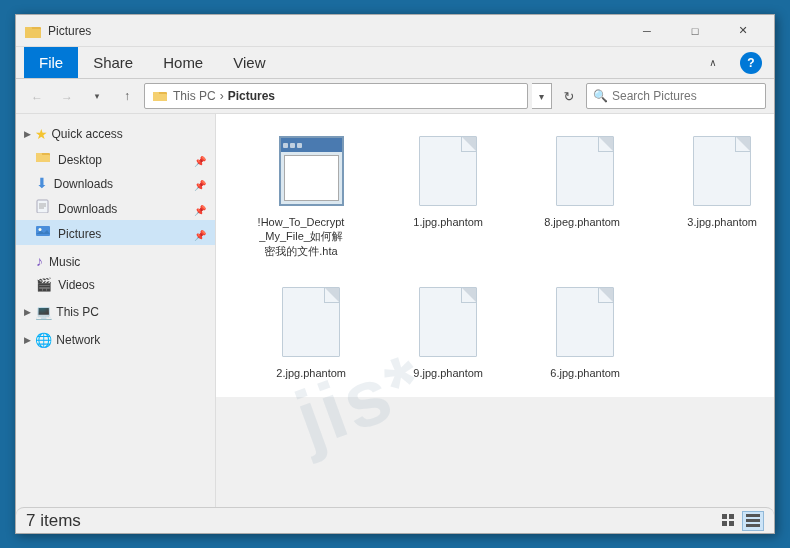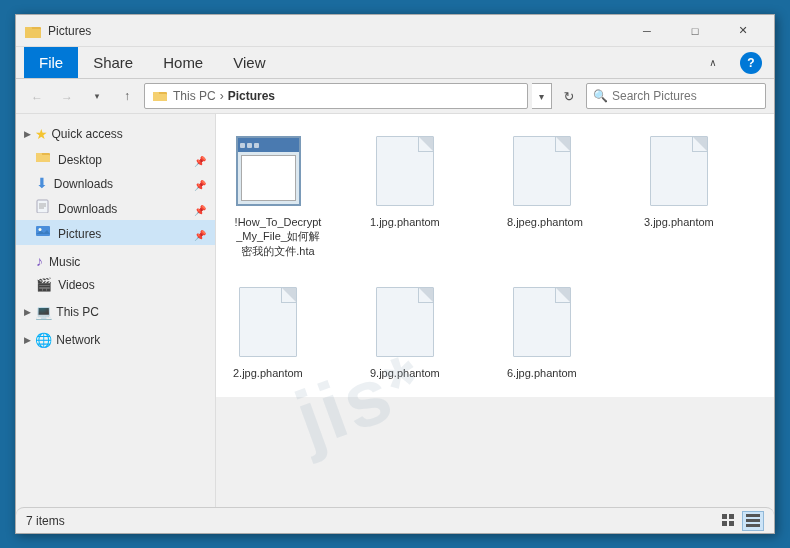--- a/index.html
+++ b/index.html
@@ -213,21 +213,21 @@
       padding: 10px;
       display: grid;
       grid-template-columns: repeat(4, 1fr);
       grid-template-rows: auto auto;
       gap: 10px;
       align-content: start;
     }
     .file-item {
       display: flex;
       flex-direction: column;
-      align-items: flex-start;
+      align-items: flex-end;
       padding: 6px;
       cursor: pointer;
       border: 1px solid transparent;
       border-radius: 2px;
     }
     .file-icon {
       width: 70px;
       height: 80px;
       display: flex;
       align-items: center;
@@ -304,21 +304,21 @@
       margin: 3px;
     }
     
     .status-bar {
       height: 26px;
       background: #f0f0f0;
       border-top: 1px solid #ccc;
       display: flex;
       align-items: center;
       padding: 0 10px;
-      font-size: 12px;
+      font-size: 17px;
       color: #333;
       gap: 10px;
       border-radius: 8px;
     }
     .status-right {
       margin-left: auto;
       display: flex;
       gap: 2px;
     }
     .view-btn {

